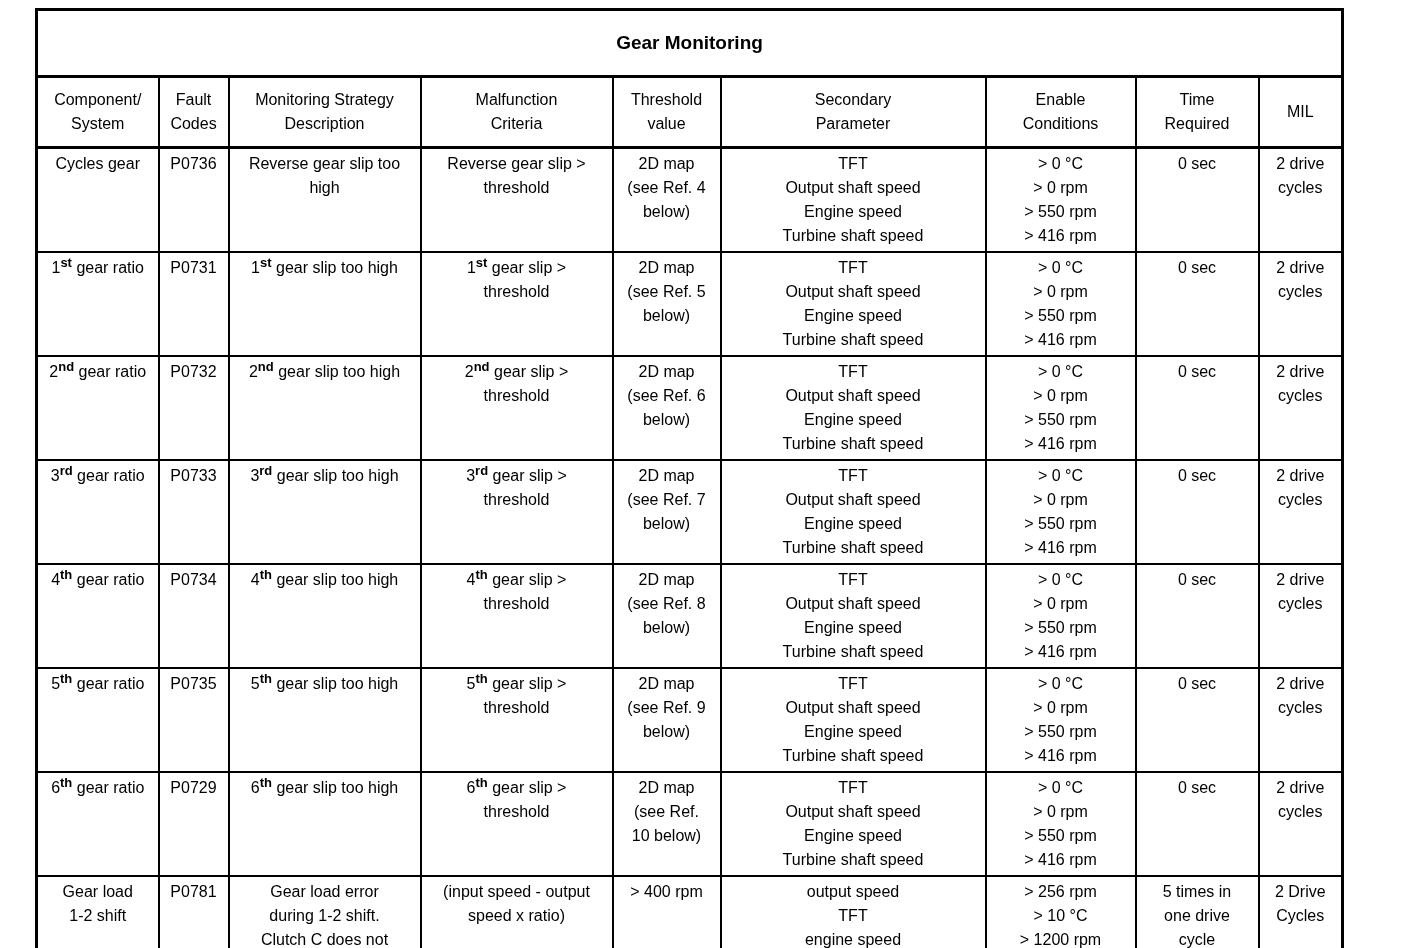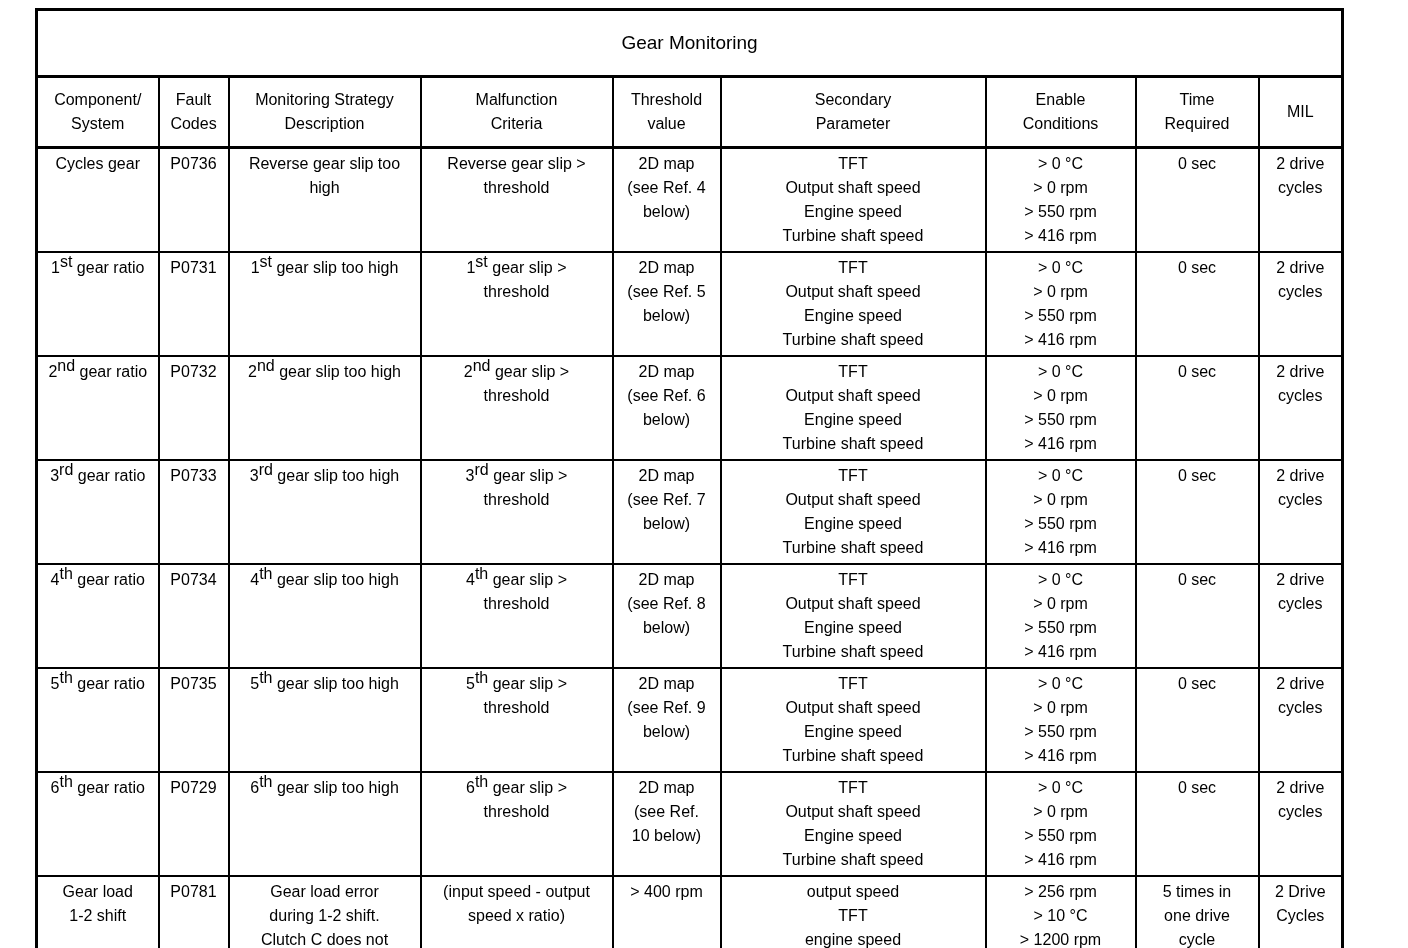--- a/index.html
+++ b/index.html
@@ -32,40 +32,41 @@
     font-size: 16px;
     line-height: 24px;
     text-align: center;
     color: #000;
     font-weight: normal;
     overflow: hidden;
   }
   tr.title-row td {
     height: 58px;
     vertical-align: middle;
-    font-weight: normal;
+    font-weight: bold;
     font-size: 19px;
     border-bottom: 3px solid #000;
   }
   tr.header-row th {
     height: 62px;
     vertical-align: middle;
     border-bottom: 3px solid #000;
   }
   tr.data-row td {
     height: 92px;
     vertical-align: top;
   }
   tr.data-row:last-child td {
     height: 90px;
   }
   sup {
-    font-size: 16px;
+    font-size: 13px;
     line-height: 0;
     vertical-align: super;
+    font-weight: bold;
   }
 </style>
 </head>
 <body>
 
 <div class="page">
   <table class="monitor-table">
     <colgroup>
       <col style="width:122px">
       <col style="width:70px">

